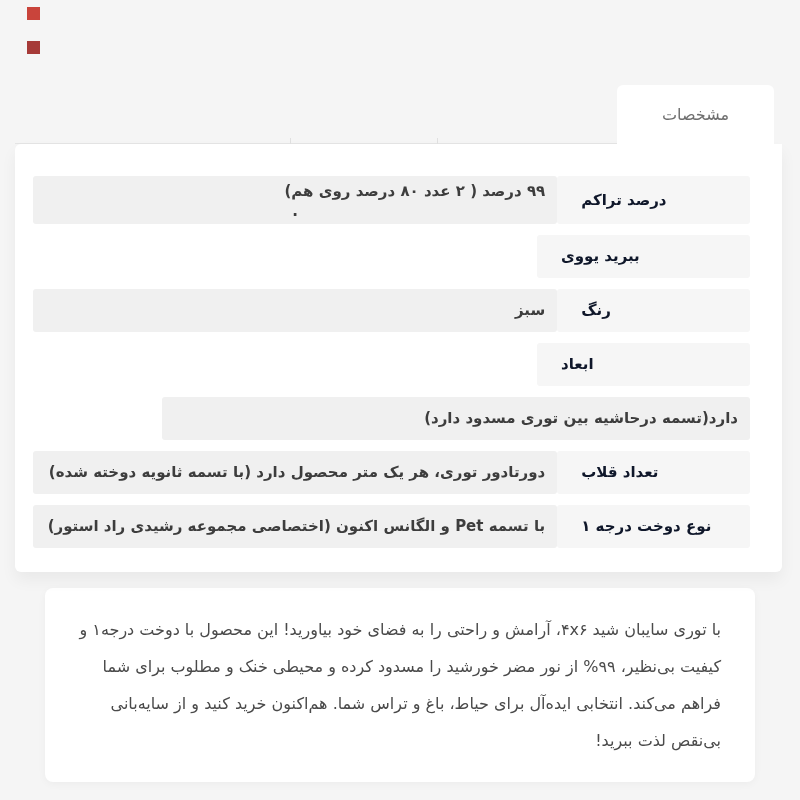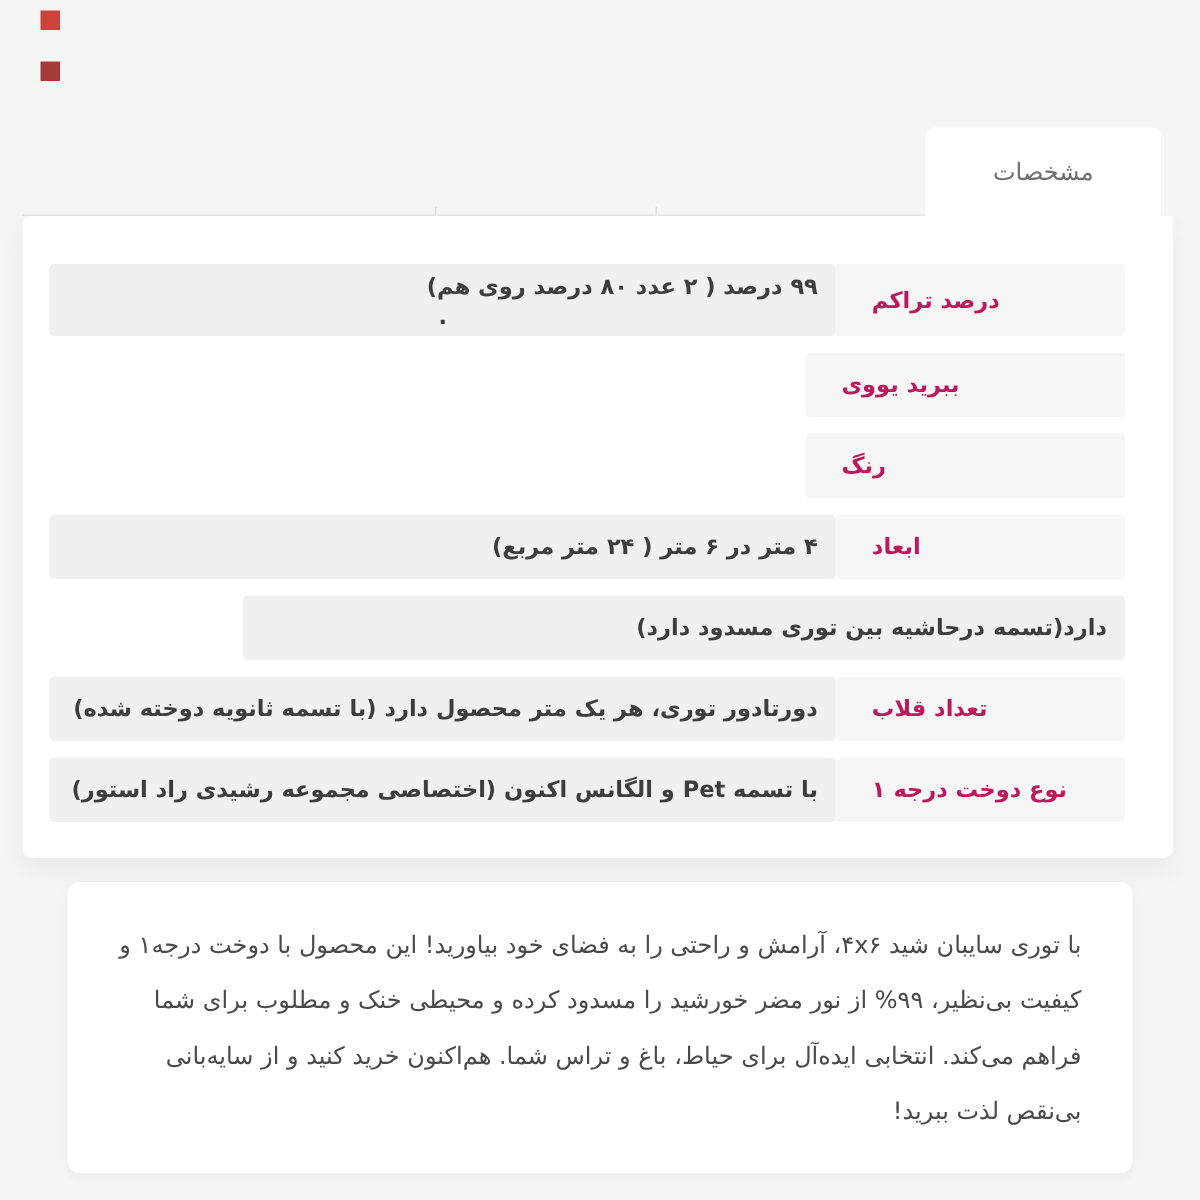--- a/index.html
+++ b/index.html
@@ -72,21 +72,21 @@
   .spec-row:last-child { margin-bottom: 0; }
   .spec-label {
     width: 213px;
     min-height: 43px;
     background: #f6f6f6;
     border-radius: 3px;
     display: flex; align-items: center; justify-content: flex-end;
     padding-left: 24px; padding-right: 10px;
     font-size: 15px;
     font-weight: bold;
-    color: #be185d;
+    color: #0f172a;
   }
   .spec-value {
     width: 588px;
     min-height: 43px;
     background: #f0f0f0;
     border-radius: 3px;
     display: flex; flex-direction: column; justify-content: center;
     padding: 4px 12px;
     font-size: 15px;
     font-weight: bold;
@@ -139,28 +139,28 @@
       <div class="spec-value-note">.</div>
     </div>
   </div>
 
   <div class="spec-row">
     <div class="spec-label">ببرید یووی</div>
   </div>
 
   <div class="spec-row">
     <div class="spec-label">رنگ</div>
+    <div class="spec-value">
+      <div>سبز</div>
+
+    </div>
   </div>
 
   <div class="spec-row">
     <div class="spec-label">ابعاد</div>
-    <div class="spec-value">
-      <div>۴ متر در ۶ متر ( ۲۴ متر مربع)</div>
-
-    </div>
   </div>
 
   <div class="spec-row">
     <div class="spec-value">
       <div>دارد(تسمه درحاشیه بین توری مسدود دارد)</div>
 
     </div>
   </div>
 
   <div class="spec-row">

